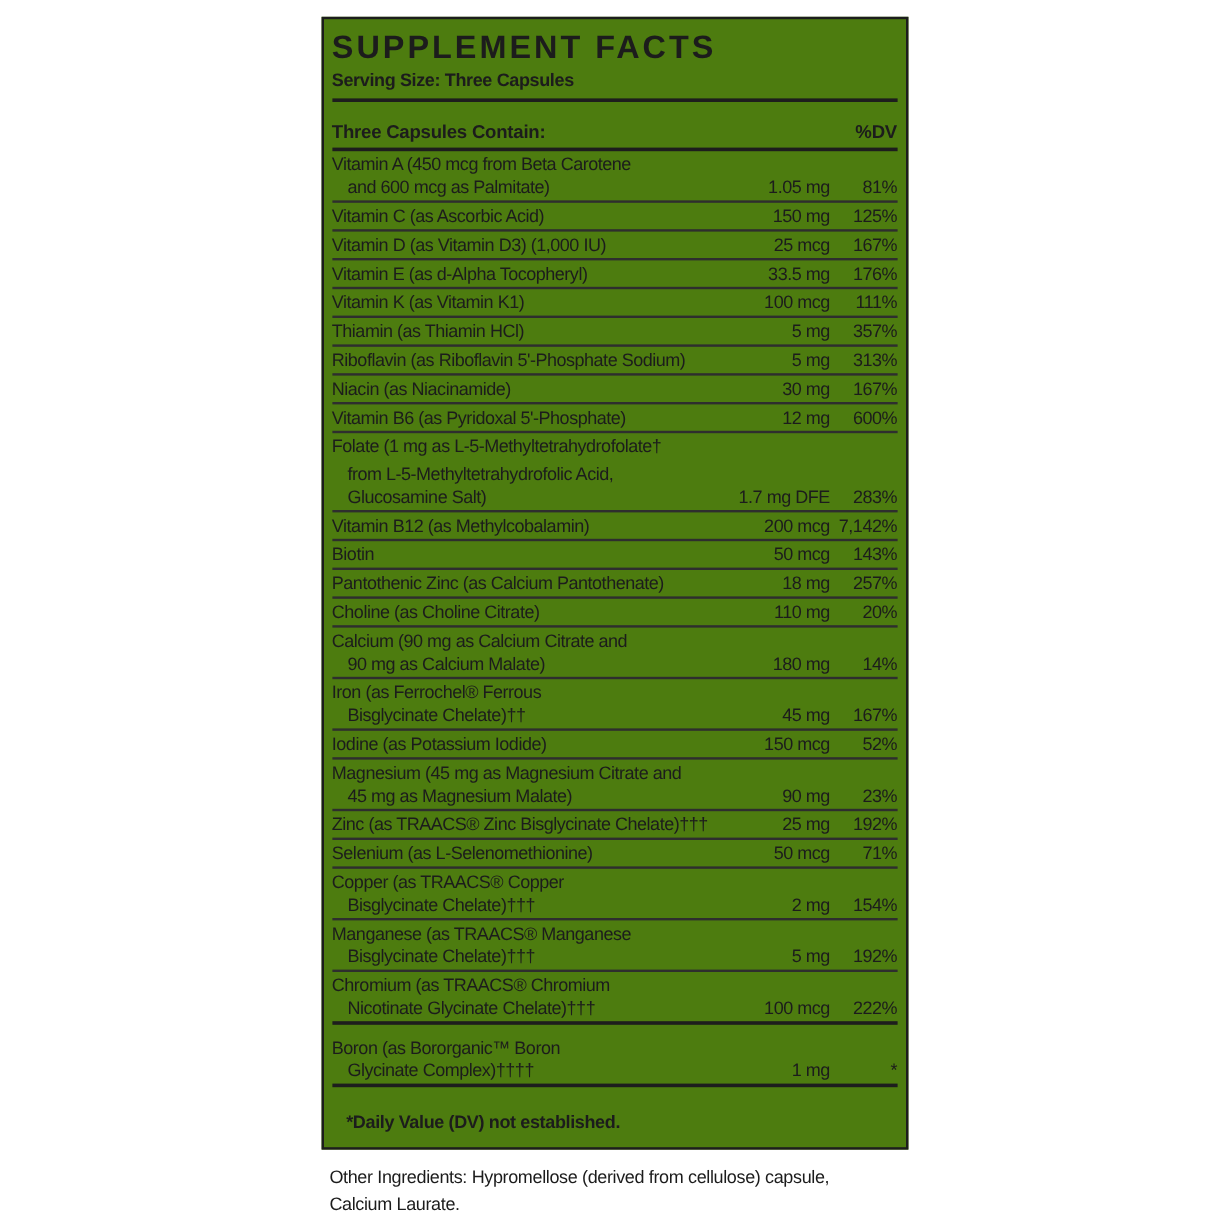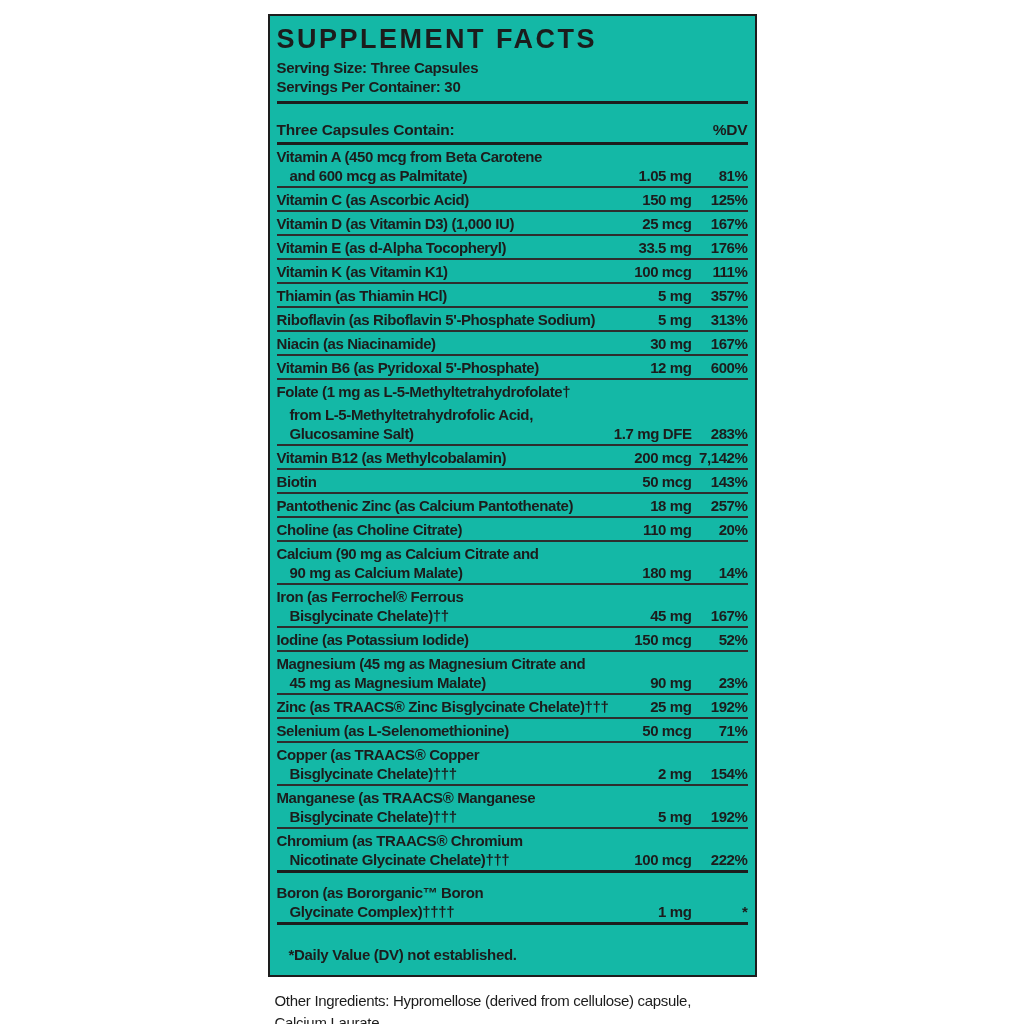--- a/index.html
+++ b/index.html
@@ -10,21 +10,21 @@
     color:#1c1c1c;
     -webkit-font-smoothing:antialiased;
   }
   .page{width:1024px;height:1024px;overflow:hidden;}
   .label-box{
     box-sizing:border-box;
     width:489px;
     margin:14px auto 0;
     border:2px solid #1d1d1d;
     padding:6px 7px 10px;
-    background:#14b8a6;
+    background:#4d7c0f;
   }
   .title{
     font-size:27px;
     font-weight:700;
     letter-spacing:2.5px;
     line-height:30px;
     margin:2px 0 4px;
     white-space:nowrap;
   }
   .serving{
@@ -36,21 +36,21 @@
     font-weight:700;font-size:15.5px;letter-spacing:-0.2px;
     padding:5px 0 3px;
     border-bottom:3px solid #1d1d1d;
     margin-top:12px;
   }
   .row{border-bottom:2px solid #2e2e2e;padding:2px 0 1px;}
   .row.thick{border-bottom-width:3px;border-bottom-color:#1d1d1d;}
   .row.gap-before{padding-top:10px;}
   .line{
     display:flex;align-items:baseline;
-    line-height:19px;font-size:15px;font-weight:700;letter-spacing:-0.4px;
+    line-height:19px;font-size:15px;font-weight:400;letter-spacing:-0.4px;
   }
   .line.gap2{margin-top:4px;}
   .nm{flex:1 1 auto;white-space:nowrap;min-width:0;overflow:visible;}
   .nm.indent{padding-left:13px;}
   .amt{flex:0 0 92px;text-align:right;white-space:nowrap;}
   .dv{flex:0 0 56px;text-align:right;white-space:nowrap;}
   .footnote{
     font-size:15px;font-weight:700;letter-spacing:-0.3px;
     padding:13px 0 2px 12px;
     margin-top:8px;
@@ -64,21 +64,20 @@
 </head>
 <body>
 
 <div class="page">
 
   <div class="label-box">
 
     <div class="title">SUPPLEMENT FACTS</div>
 
     <div class="serving">Serving Size: Three Capsules</div>
-    <div class="serving">Servings Per Container: 30</div>
 
     <div class="rule-thick"></div>
 
     <div class="thead">
       <span>Three Capsules Contain:</span>
       <span>%DV</span>
     </div>
 
     <div id="rows">
         <div class="row">

